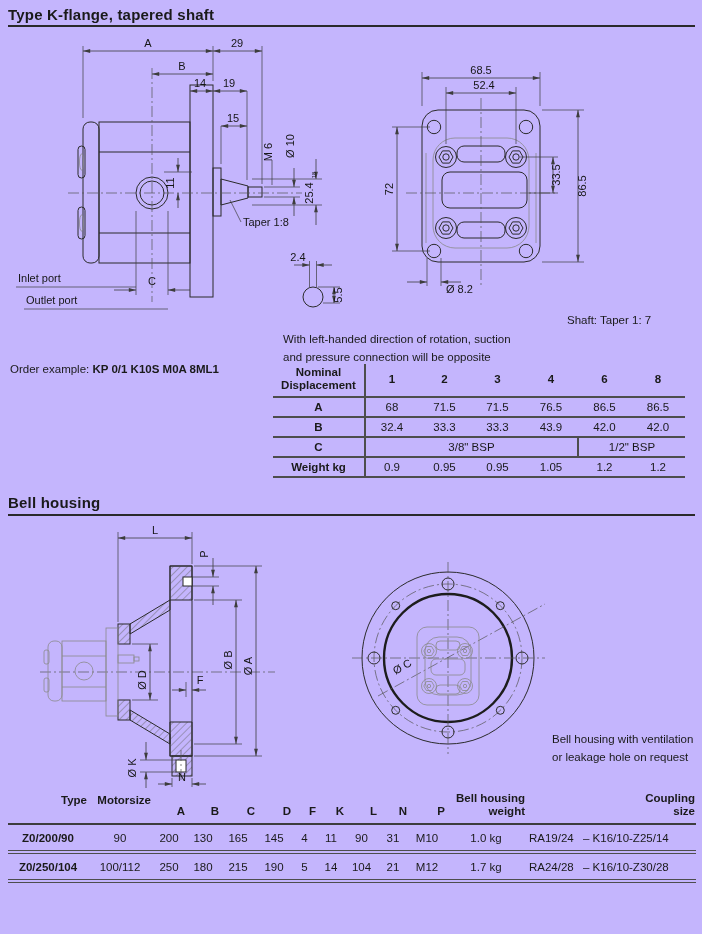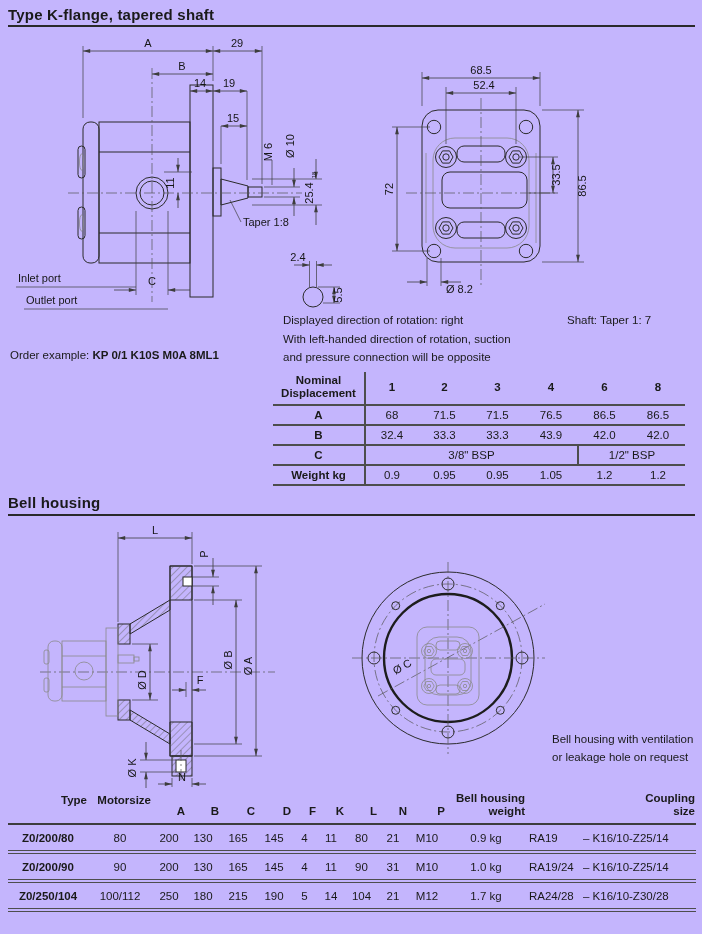--- a/index.html
+++ b/index.html
@@ -181,30 +181,29 @@
       <line x1="294" y1="233" x2="309.5" y2="233" class="dm" marker-end="url(#a1)"></line>
       <line x1="332" y1="233" x2="316.5" y2="233" class="dm" marker-end="url(#a1)"></line>
       <text x="298" y="229" text-anchor="middle">2.4</text>
       <line x1="318" y1="255" x2="340" y2="255" class="xt"></line>
       <line x1="323" y1="271" x2="340" y2="271" class="xt"></line>
       <line x1="334" y1="255" x2="334" y2="271" class="dm" marker-start="url(#a1)" marker-end="url(#a1)"></line>
       <text transform="rotate(-90 342 263)" x="342" y="263" text-anchor="middle">5.5</text>
     </g>
   </svg>
 
-  <div class="note" style="left:283px;top:312px">Displayed direction of rotation: right</div>
   <div class="note pre" style="left:283px;top:331px">With left-handed direction of rotation, suction
 and pressure connection will be opposite</div>
   <div class="note" style="left:567px;top:312px">Shaft: Taper 1: 7</div>
-  <div class="note" style="left:10px;top:347px">
+  <div class="note" style="left:10px;top:361px">
     <span>Order example:</span>
     <b>KP 0/1 K10S M0A 8ML1</b>
   </div>
 
-  <table class="t1" style="left:273px;top:372px">
+  <table class="t1" style="left:273px;top:364px">
     <colgroup>
         <col style="width:92px">
         <col style="width:53px">
         <col style="width:53px">
         <col style="width:53px">
         <col style="width:54px">
         <col style="width:53px">
         <col style="width:54px">
       </colgroup>
     <thead>
@@ -407,36 +406,20 @@
           <th>N</th>
           <th>P</th>
           <th>Bell housing
 weight</th>
           <th colspan="2">Coupling
 size</th>
         </tr>
       </thead>
     <tbody>
         <tr>
-          <td>Z0/200/80</td>
-          <td>80</td>
-          <td>200</td>
-          <td>130</td>
-          <td>165</td>
-          <td>145</td>
-          <td>4</td>
-          <td>11</td>
-          <td>80</td>
-          <td>21</td>
-          <td>M10</td>
-          <td>0.9 kg</td>
-          <td class="al">RA19</td>
-          <td class="al">– K16/10-Z25/14</td>
-        </tr>
-        <tr>
           <td>Z0/200/90</td>
           <td>90</td>
           <td>200</td>
           <td>130</td>
           <td>165</td>
           <td>145</td>
           <td>4</td>
           <td>11</td>
           <td>90</td>
           <td>31</td>

